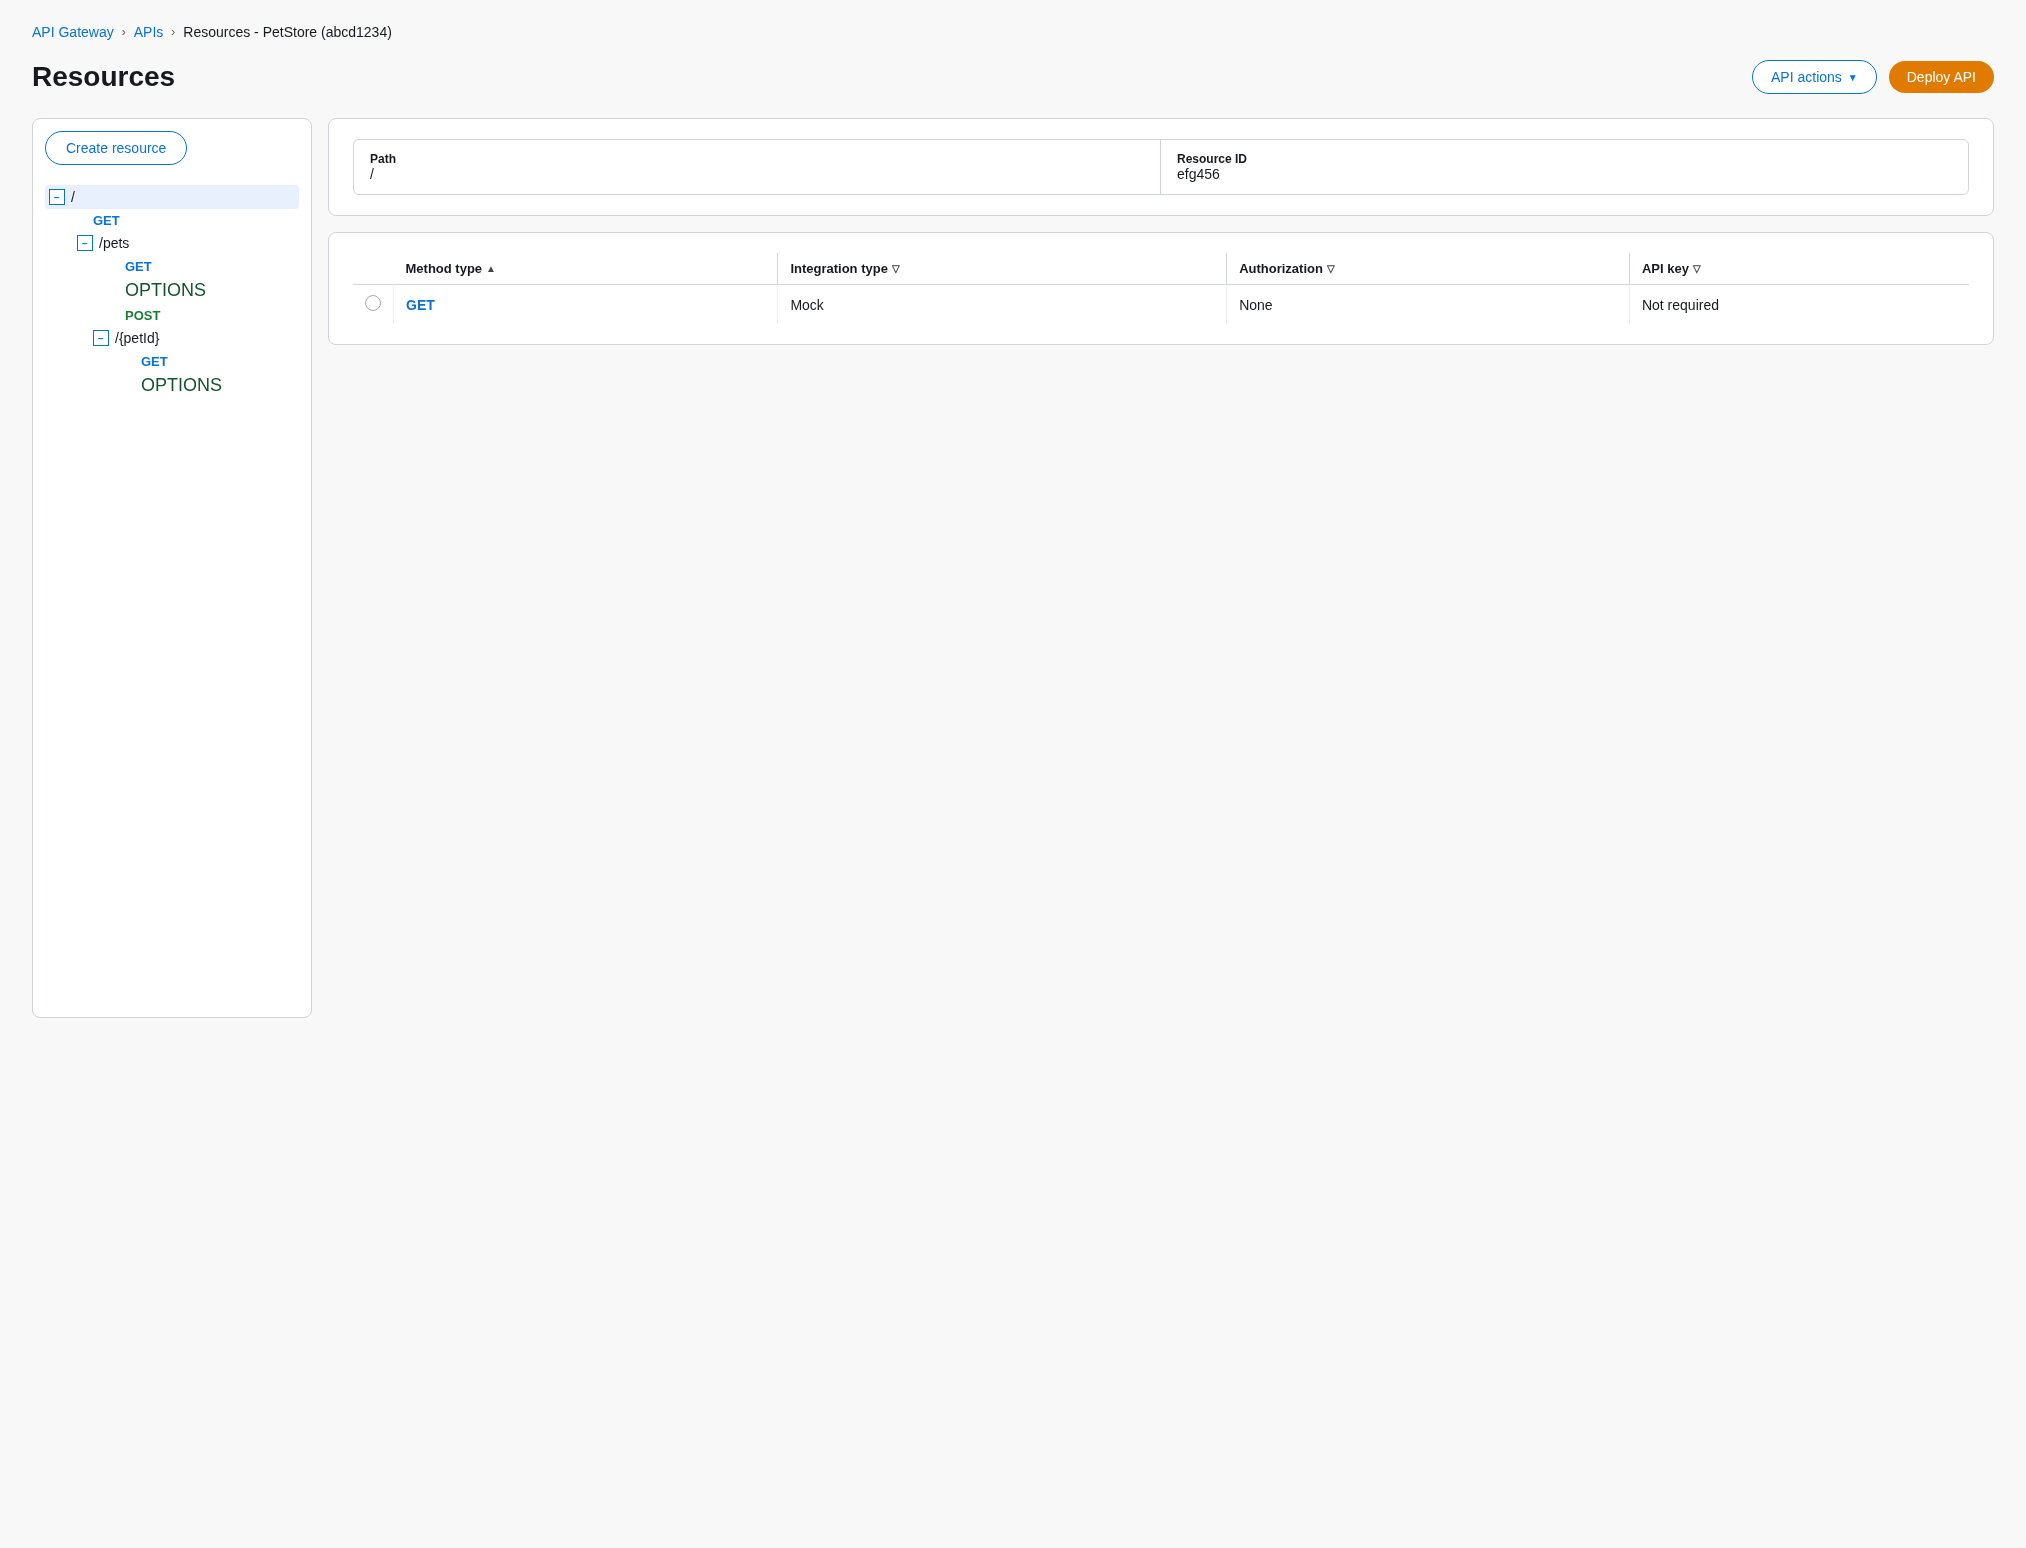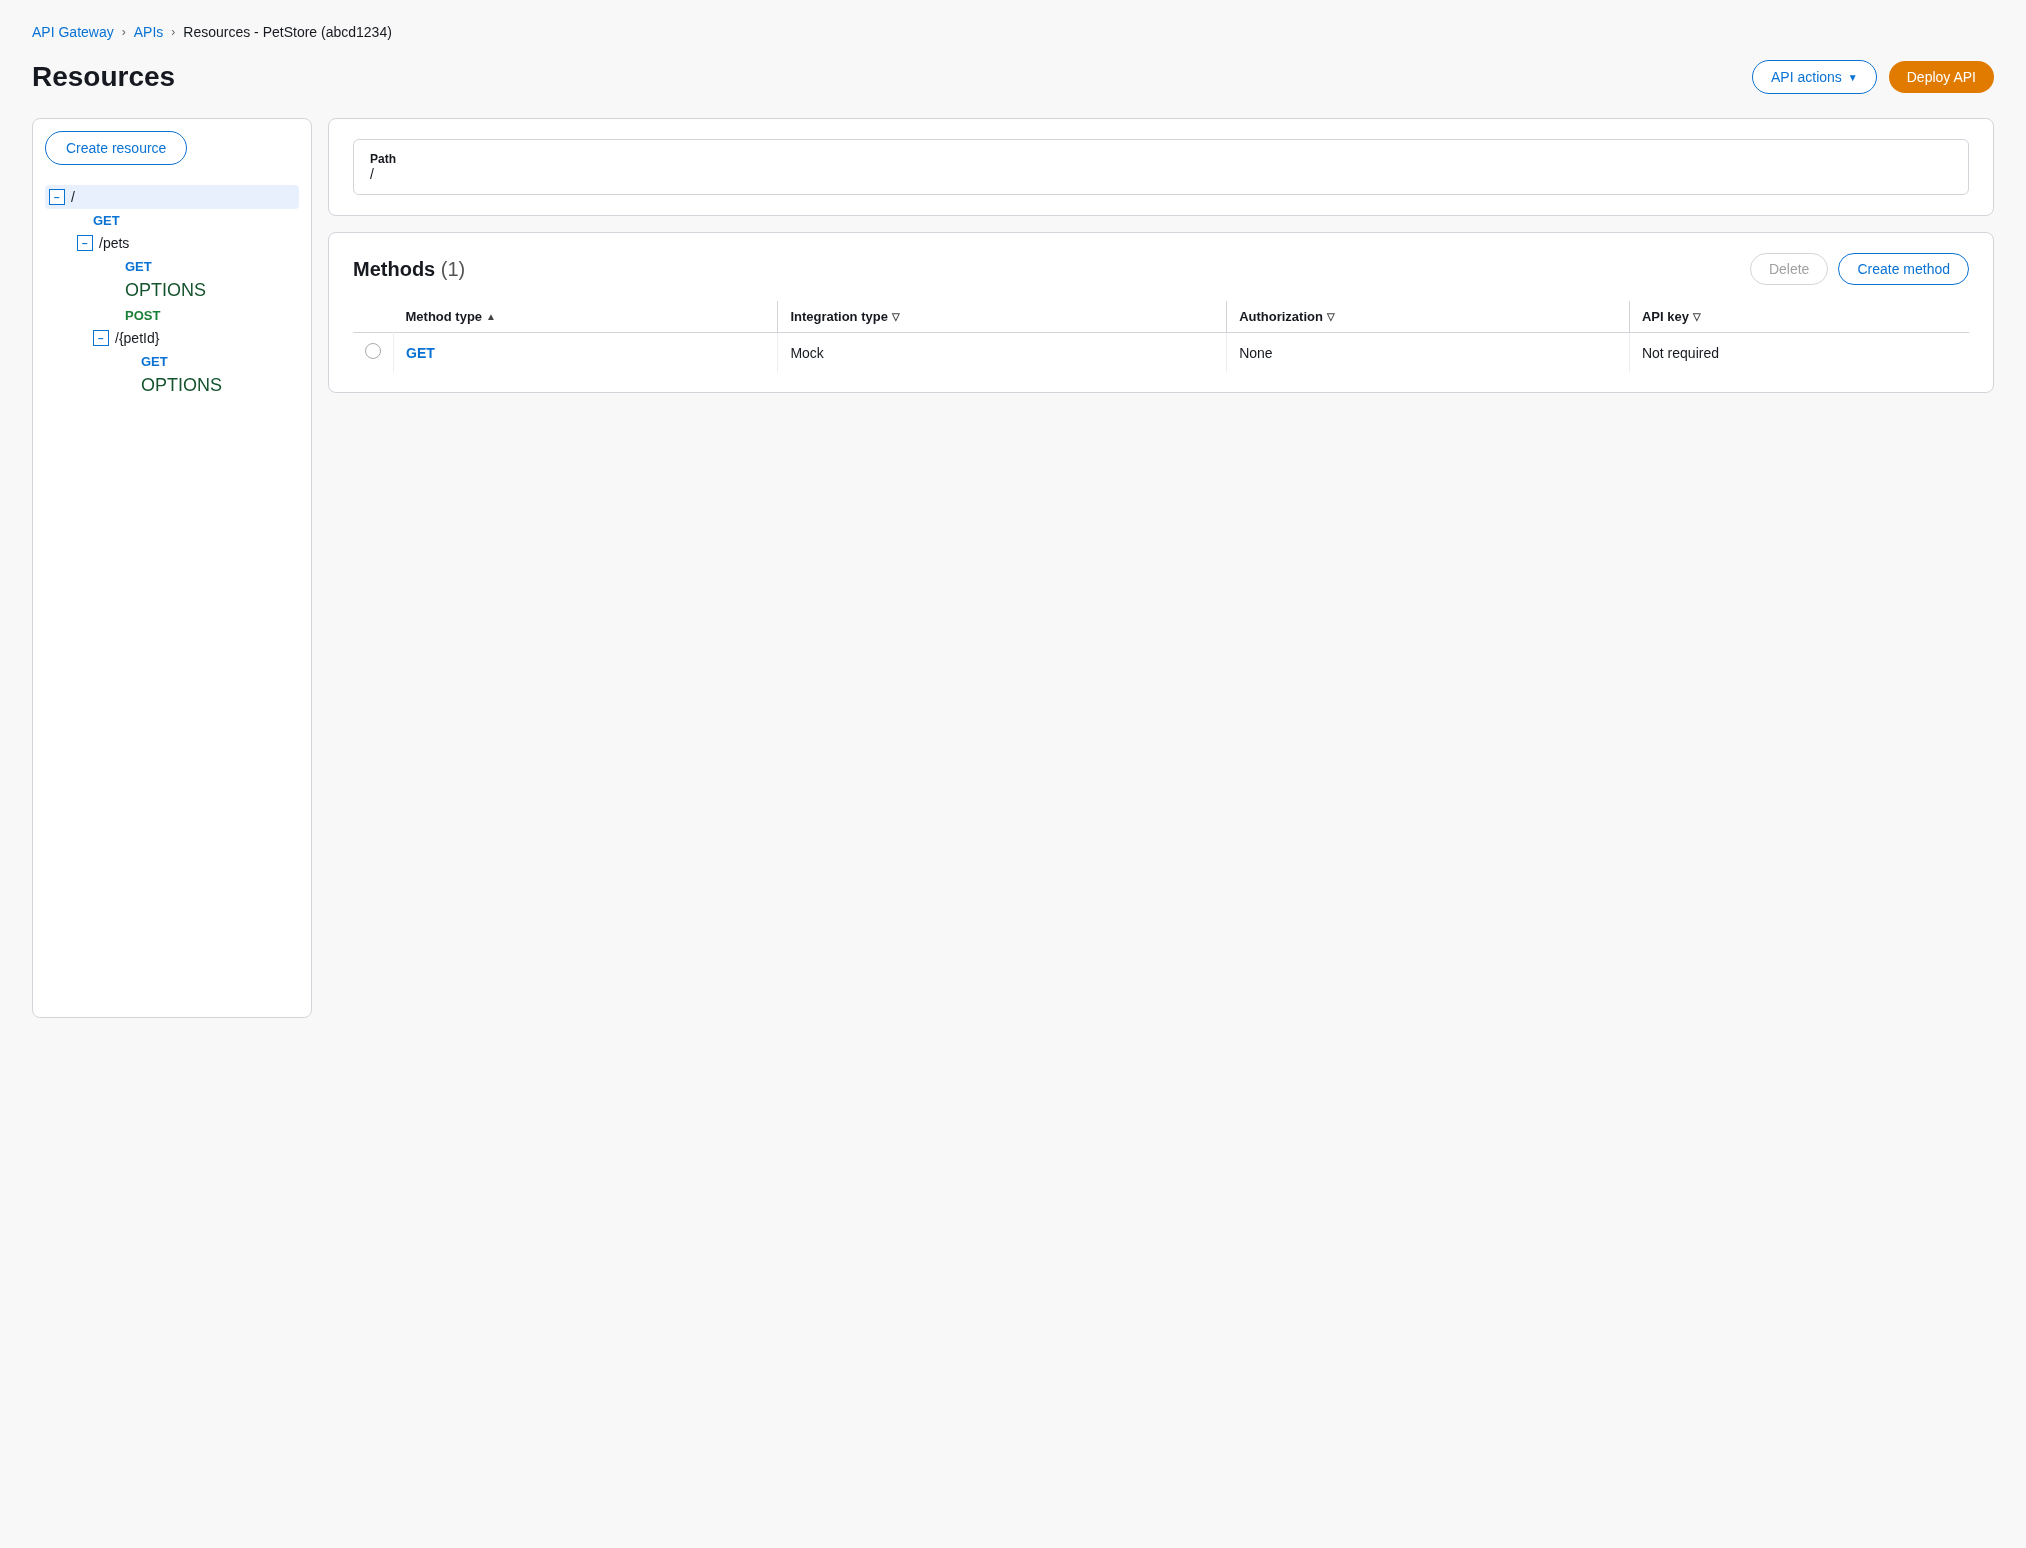--- a/index.html
+++ b/index.html
@@ -406,34 +406,28 @@
   </div>
 
   <div class="right-panel">
 
     <div class="card">
       <div class="details-grid">
         <div class="detail-cell">
           <div class="detail-label">Path</div>
           <div class="detail-value">/</div>
         </div>
+        <div class="detail-cell">
+          <div class="detail-label">Resource ID</div>
+          <div class="detail-value">efg456</div>
+        </div>
       </div>
     </div>
 
     <div class="card">
-      <div class="methods-header">
-        <h2 class="methods-title">
-          <span>Methods</span>
-          <span class="methods-count"> (<span>1</span>)</span>
-        </h2>
-        <div class="methods-actions">
-          <button class="btn-secondary" disabled="">Delete</button>
-          <button class="btn-create-method">Create method</button>
-        </div>
-      </div>
 
       <table class="methods-table">
         <thead>
           <tr>
             <th></th>
             <th>
               <div class="col-header">
                 <span>Method type</span>
                 <span class="sort-icon">▲</span>
               </div>

